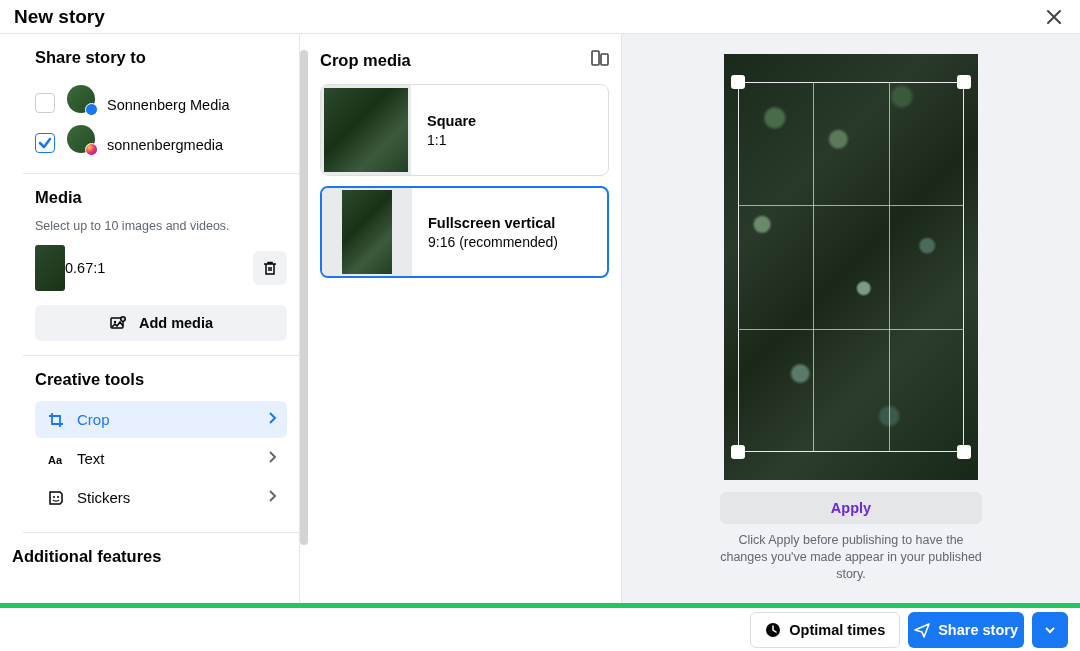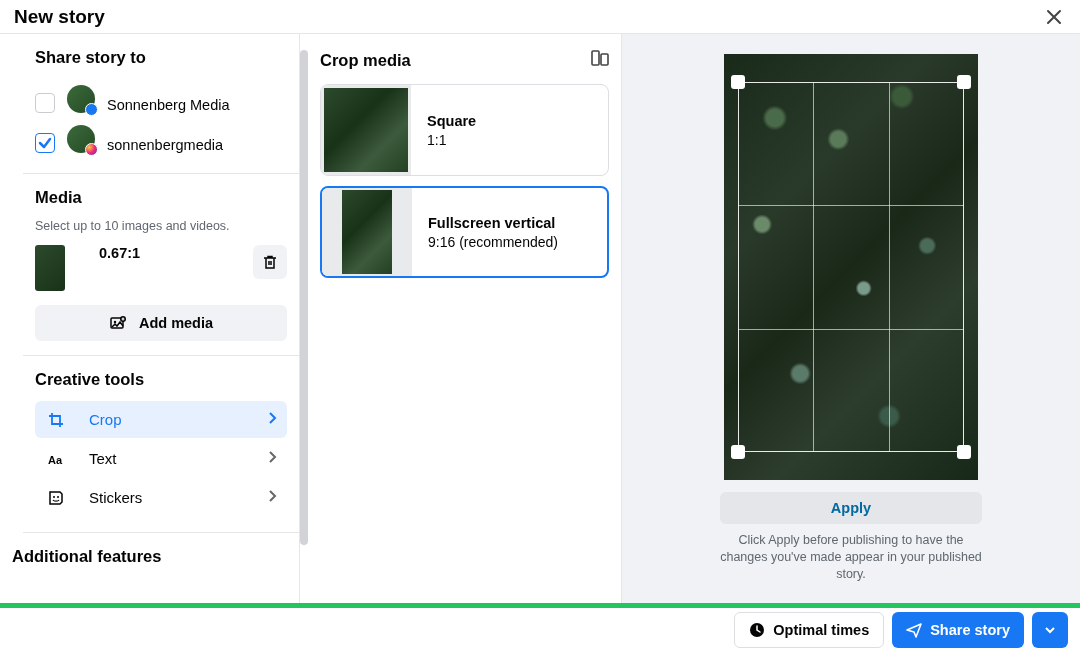--- a/index.html
+++ b/index.html
@@ -28,28 +28,28 @@
 .checkbox.checked { border-color:#1877f2; }
 .checkbox.checked svg { display:block; }
 .checkbox svg { display:none; }
 .avatar { width: 28px; height: 28px; border-radius: 50%; background: linear-gradient(135deg,#3c6b3c,#244a24); position:relative; flex-shrink:0; }
 .avatar-badge { position:absolute; right:-3px; bottom:-3px; width:13px; height:13px; border-radius:50%; border:1.5px solid #fff; }
 .badge-fb { background:#1877f2; }
 .badge-ig { background: radial-gradient(circle at 30% 30%, #f9ce34, #ee2a7b 50%, #6228d7); }
 .share-name { font-size: 14.5px; color:#050505; }
 
 
-.media-row { display:flex; align-items:flex-start; gap:34px; margin-top:12px;font-weight:bold; }
+.media-row { display:flex; align-items:center; gap:0; margin-top:12px; }
 .media-thumb { width: 30px; height: 46px; border-radius:3px; background: linear-gradient(135deg,#2d4a2d,#183218); }
 .media-ratio { font-size:14.5px; color:#050505; flex:1; }
 .trash-btn { width:34px; height:34px; border-radius:6px; background:#f0f2f5; display:flex; align-items:center; justify-content:center; }
 .add-media-btn { width:100%; height:36px; margin-top:14px; background:#f0f2f5; border-radius:6px; display:flex; align-items:center; justify-content:center; gap:12px; font-size:14.5px; font-weight:600; color:#050505; }
 
 
-.tool-row { display:flex; align-items:center; gap:24px; padding:10px 12px; font-size:15px; font-weight:500; color:#050505; border-radius:6px; position:relative; margin: 2px 0; }
+.tool-row { display:flex; align-items:center; gap:12px; padding:10px 12px; font-size:15px; font-weight:500; color:#050505; border-radius:6px; position:relative; margin: 2px 0; }
 .tool-row.active { background:#e7f0fe; color:#1877f2; }
 .tool-row .chevron { position:absolute; right:10px; color:#65676b; }
 .tool-row.active .chevron { color:#1877f2; }
 .tool-icon { width:18px; display:flex; align-items:center; justify-content:center; }
 .tool-row.active .tool-icon { color:#1877f2; }
 
 .additional { padding:14px 12px 4px; font-size:16.5px; font-weight:700; color:#050505; }
 
 
 .middle { width: 314px; background:#fff; border-right:1px solid #e5e6e8; padding: 16px 12px; }
@@ -85,27 +85,27 @@
 .crop-grid { position:absolute; left:14px; right:14px; top:28px; bottom:28px; }
 .grid-border { position:absolute; inset:0; border:1px solid rgba(255,255,255,.9); }
 .grid-v1 { position:absolute; left:33.33%; top:0; bottom:0; width:1px; background:rgba(255,255,255,.6); }
 .grid-v2 { position:absolute; left:66.66%; top:0; bottom:0; width:1px; background:rgba(255,255,255,.6); }
 .grid-h1 { position:absolute; top:33.33%; left:0; right:0; height:1px; background:rgba(255,255,255,.6); }
 .grid-h2 { position:absolute; top:66.66%; left:0; right:0; height:1px; background:rgba(255,255,255,.6); }
 .handle { position:absolute; width:14px; height:14px; background:#fff; border-radius:3px; }
 .h-tl { left:-7px; top:-7px; } .h-tr { right:-7px; top:-7px; }
 .h-bl { left:-7px; bottom:-7px; } .h-br { right:-7px; bottom:-7px; }
 
-.apply-btn { width:262px; height:34px; margin-top:12px; background:#e4e6ea; border-radius:6px; display:flex; align-items:center; justify-content:center; font-size:14.5px; font-weight:600; color:#0369a1; }
+.apply-btn { width:262px; height:34px; margin-top:12px; background:#e4e6ea; border-radius:6px; display:flex; align-items:center; justify-content:center; font-size:14.5px; font-weight:600; color:#6d28d9; }
 .apply-note { width:262px; margin-top:8px; font-size:12.5px; color:#606770; text-align:center; line-height:1.35; }
 
 
 .footer { position:absolute; bottom:0; left:0; right:0; height:48px; border-top:5px solid #22c55e; display:flex; align-items:center; justify-content:flex-end; padding:0 12px; gap:8px; background:#fff; }
 .optimal-btn { height:36px; padding:0 14px; border:1px solid #dcdee2; border-radius:6px; display:flex; align-items:center; gap:8px; font-size:14.5px; font-weight:600; color:#050505; background:#fff; }
-.share-btn { height:36px; padding:0 14px; border-radius:6px; display:flex; align-items:center; gap:8px; font-size:14.5px; font-weight:600; color:#fff; background:#1877f2; }
+.share-btn { height:36px; padding:0 6px; border-radius:6px; display:flex; align-items:center; gap:8px; font-size:14.5px; font-weight:600; color:#fff; background:#1877f2; }
 .share-caret { width:36px; height:36px; border-radius:6px; background:#1877f2; display:flex; align-items:center; justify-content:center; color:#fff; }
 </style>
 </head>
 <body>
 
 <div class="header">
   <div class="header-title">New story</div>
   <div class="close-btn">
     <svg width="18" height="18" viewBox="0 0 18 18">
         <path d="M3 3 L15 15 M15 3 L3 15" stroke="currentColor" stroke-width="2" fill="none" stroke-linecap="round"></path>

